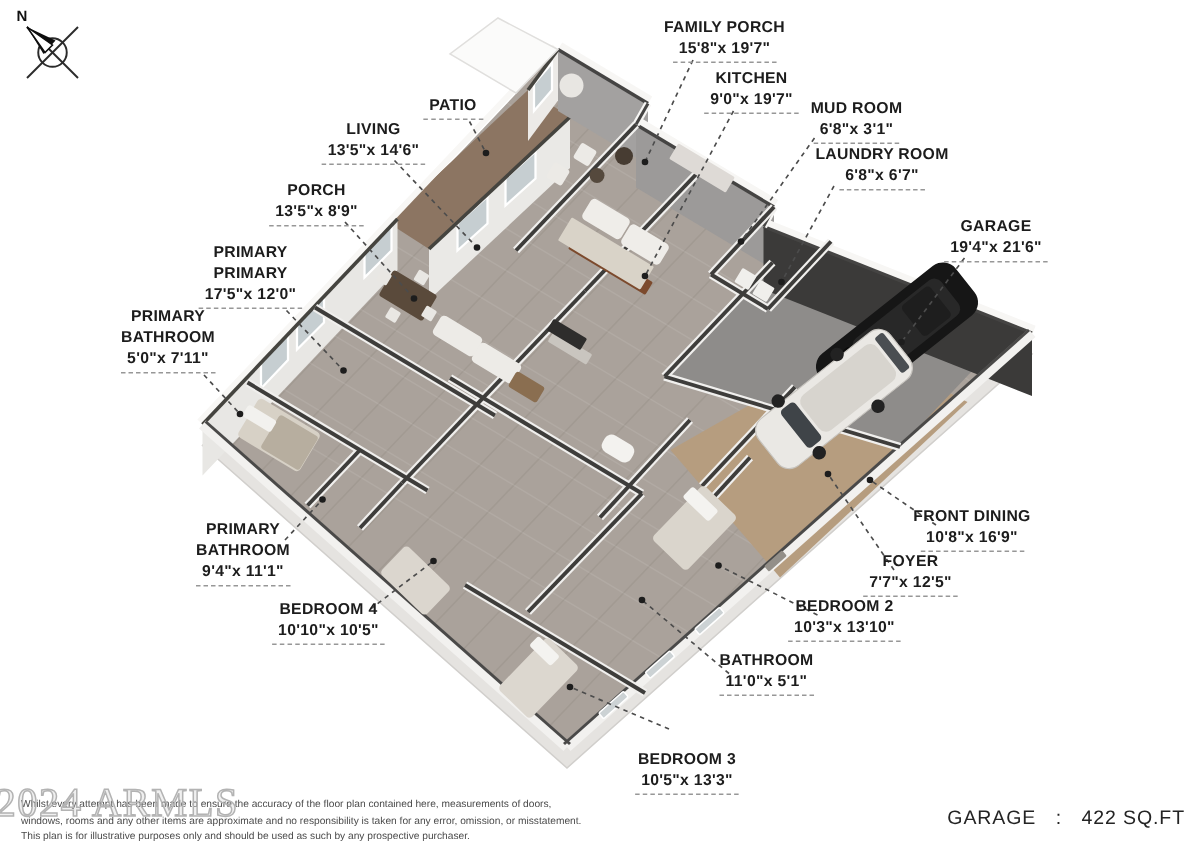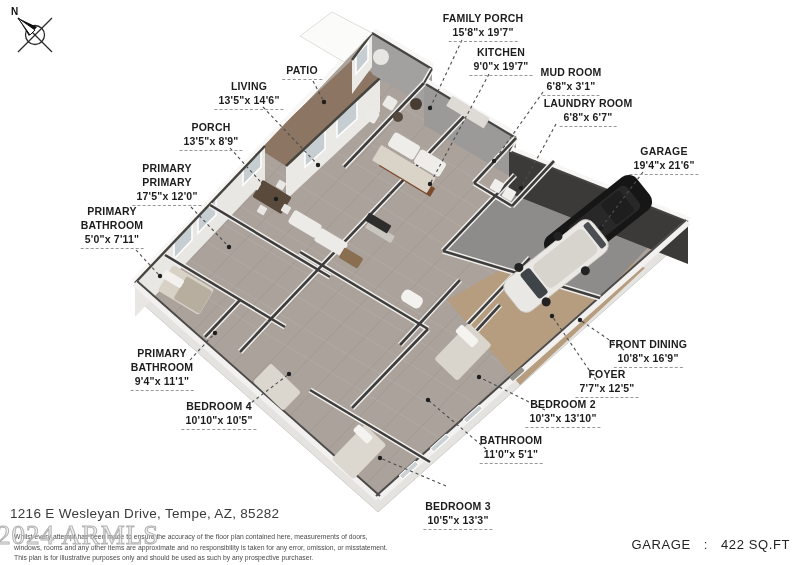--- a/index.html
+++ b/index.html
@@ -319,21 +319,20 @@
       <div class="room-label" style="left: 607px; top: 368px;">
         <span class="line">FOYER</span>
         <span class="line"><span class="dashed">7'7"x 12'5"</span></span>
       </div>
       <div class="room-label" style="left: 648px; top: 338px;">
         <span class="line">FRONT DINING</span>
         <span class="line"><span class="dashed">10'8"x 16'9"</span></span>
       </div>
     </div>
 
-  <div class="address">1216 E Wesleyan Drive, Tempe, AZ, 85282</div>
   <div class="watermark">2024 ARMLS</div>
   <div class="disclaimer">
     <div>Whilst every attempt has been made to ensure the accuracy of the floor plan contained here, measurements of doors,</div>
     <div>windows, rooms and any other items are approximate and no responsibility is taken for any error, omission, or misstatement.</div>
     <div>This plan is for illustrative purposes only and should be used as such by any prospective purchaser.</div>
   </div>
   <div class="garage-note">
     <span>GARAGE</span>
     <span>:</span>
     <span>422 SQ.FT</span>

